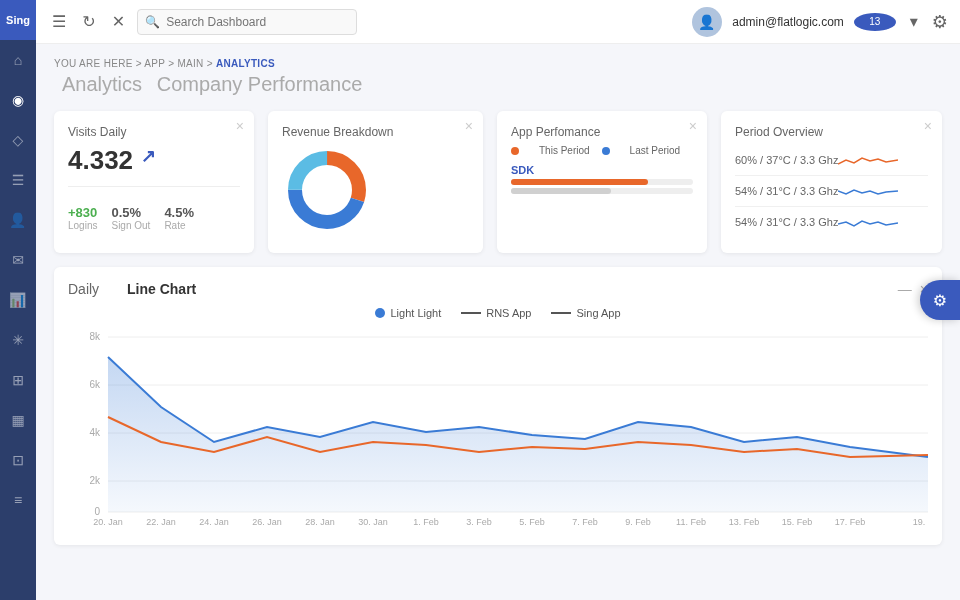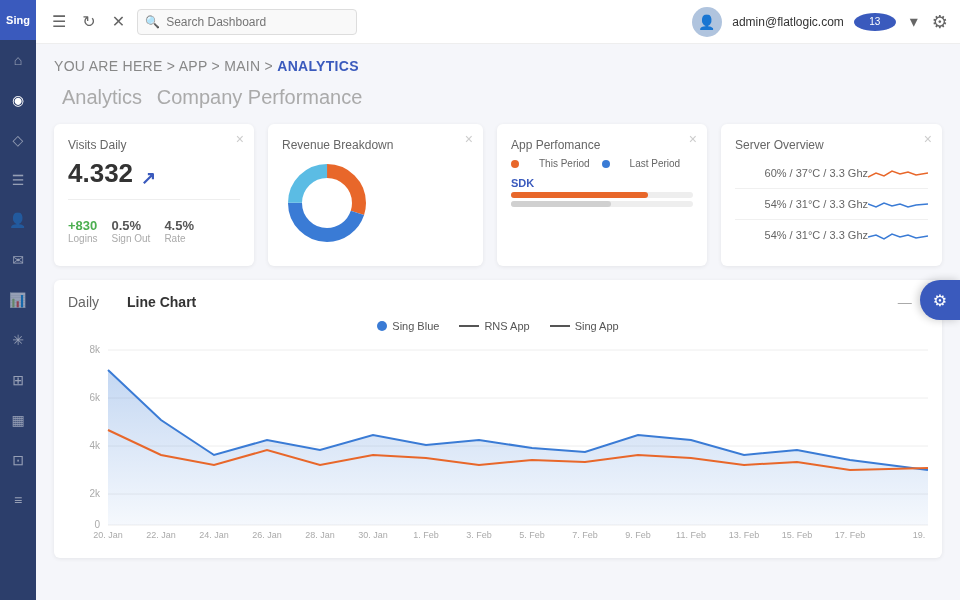--- a/index.html
+++ b/index.html
@@ -112,23 +112,22 @@
 
     
     .content {
       flex: 1;
       padding: 14px 18px;
       overflow-y: auto;
     }
 
     
     .breadcrumb {
-      font-size: 14px;
+      font-size: 10px;
       color: #888;
-      margin-bottom: 8px;
       text-transform: uppercase;
       letter-spacing: 0.3px;
     }
     .breadcrumb span.active { color: #3a5abd; font-weight: 600; }
 
     
     .page-title {
       font-size: 24px;
       font-weight: 600;
       color: #333;
@@ -166,21 +165,21 @@
     .card-title {
       font-size: 12px;
       color: #666;
       margin-bottom: 6px;
     }
     .visits-number {
       font-size: 26px;
       font-weight: 700;
       color: #333;
       display: flex;
-      align-items: flex-end;
+      align-items: flex-start;
       gap: 8px;
     }
     .arrow-icon { color: #3a5abd; font-size: 18px; }
     .visits-divider {
       border: none;
       border-top: 1px solid #eee;
       margin: 10px 0;
     }
     .visits-stats {
       display: flex;
@@ -214,21 +213,21 @@
     .period-dot { width: 8px; height: 8px; border-radius: 50%; }
     .perf-metric { margin-bottom: 16px; }
     .perf-metric-label { font-size: 11px; color: #3a5abd; margin-bottom: 3px; font-weight: 600; }
     .bar-track { background: #eee; border-radius: 3px; height: 6px; }
     .bar-fill { height: 6px; border-radius: 3px; }
 
     
     .server-item {
       display: flex;
       align-items: center;
-      justify-content: flex-end;
+      justify-content: flex-start;
       padding: 5px 0;
       border-bottom: 1px solid #f0f0f0;
       font-size: 11px;
       color: #666;
     }
     .server-item:last-child { border-bottom: none; }
     .sparkline { width: 60px; height: 20px; }
 
     
     .chart-card {
@@ -392,21 +391,21 @@
             <div class="bar-fill" style="width:75%;background:#e8672a;"></div>
           </div>
           <div class="bar-track">
             <div class="bar-fill" style="width:55%;background:#d0d0d0;"></div>
           </div>
         </div>
       </div>
 
       <div class="card">
         <div class="card-close">×</div>
-        <div class="card-title">Server Overview</div>
+        <div class="card-title">Period Overview</div>
         <div class="server-item">
           <span>60% / 37°C / 3.3 Ghz</span>
           <svg class="sparkline" viewBox="0 0 60 20">
             <polyline points="0,14 8,10 16,13 24,8 32,11 40,9 48,12 60,10" fill="none" stroke="#e8672a" stroke-width="1.5"></polyline>
           </svg>
         </div>
         <div class="server-item">
           <span>54% / 31°C / 3.3 Ghz</span>
           <svg class="sparkline" viewBox="0 0 60 20">
             <polyline points="0,10 8,13 16,9 24,12 32,10 40,13 48,11 60,10" fill="none" stroke="#3a7bd5" stroke-width="1.5"></polyline>
@@ -430,21 +429,21 @@
         <div class="chart-actions">
           <span>—</span>
           <span>×</span>
         </div>
       </div>
 
       
       <div class="chart-legend">
         <div class="legend-line-item">
           <div class="line-dot" style="background:#3a7bd5;"></div>
-          <span>Sing Blue</span>
+          <span>Light Light</span>
         </div>
         <div class="legend-line-item">
           <div class="line-dash" style="background:#555;"></div>
           <span>RNS App</span>
         </div>
         <div class="legend-line-item">
           <div class="line-dash" style="background:#555;"></div>
           <span>Sing App</span>
         </div>
       </div>

